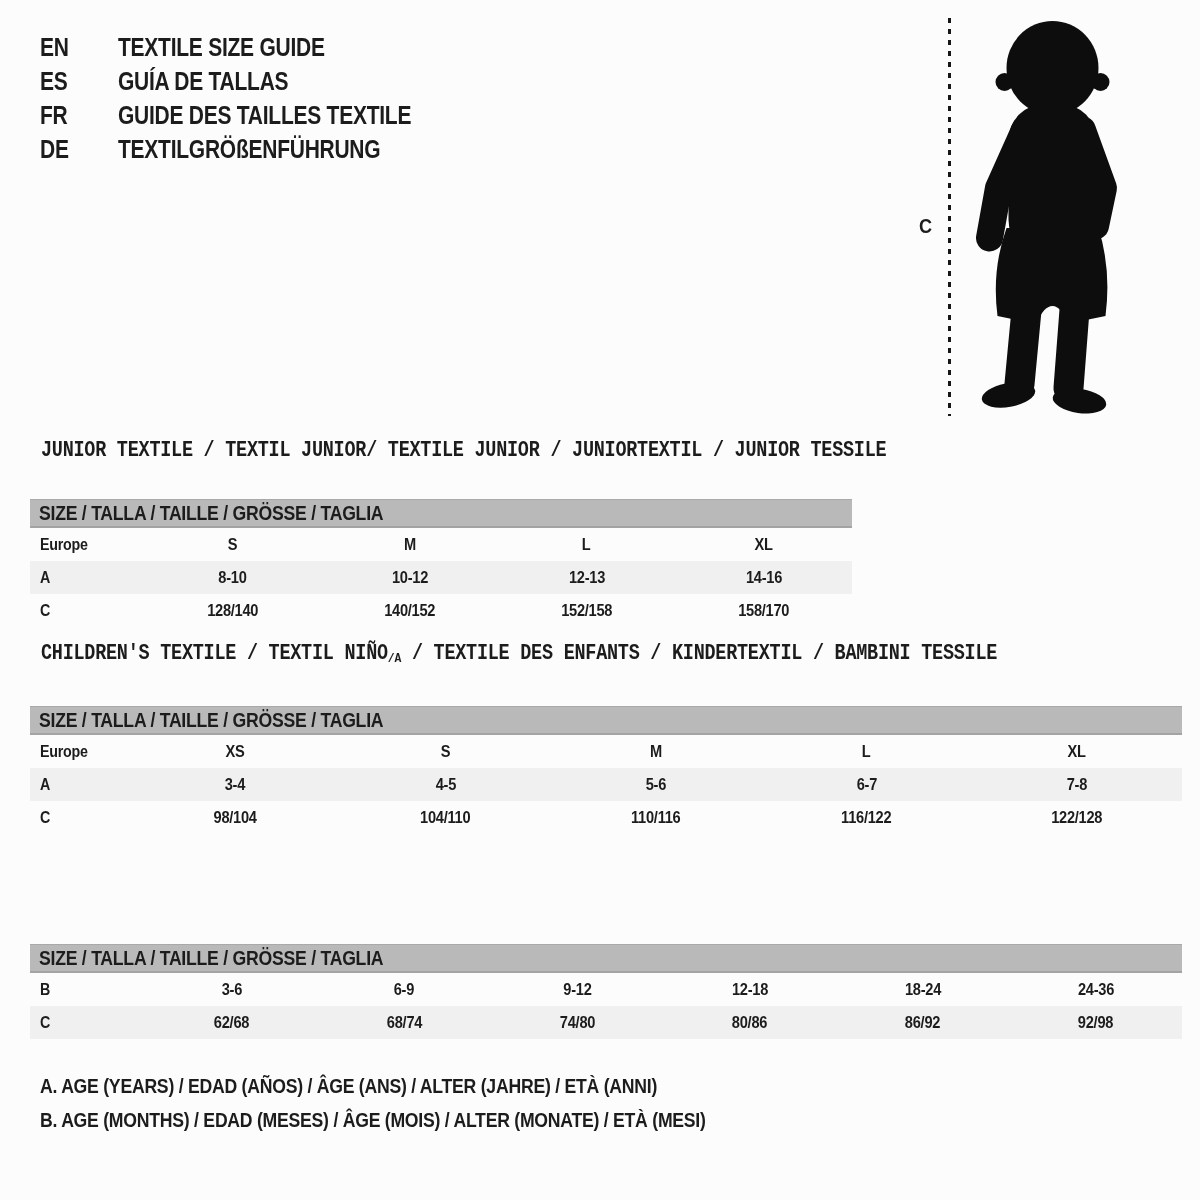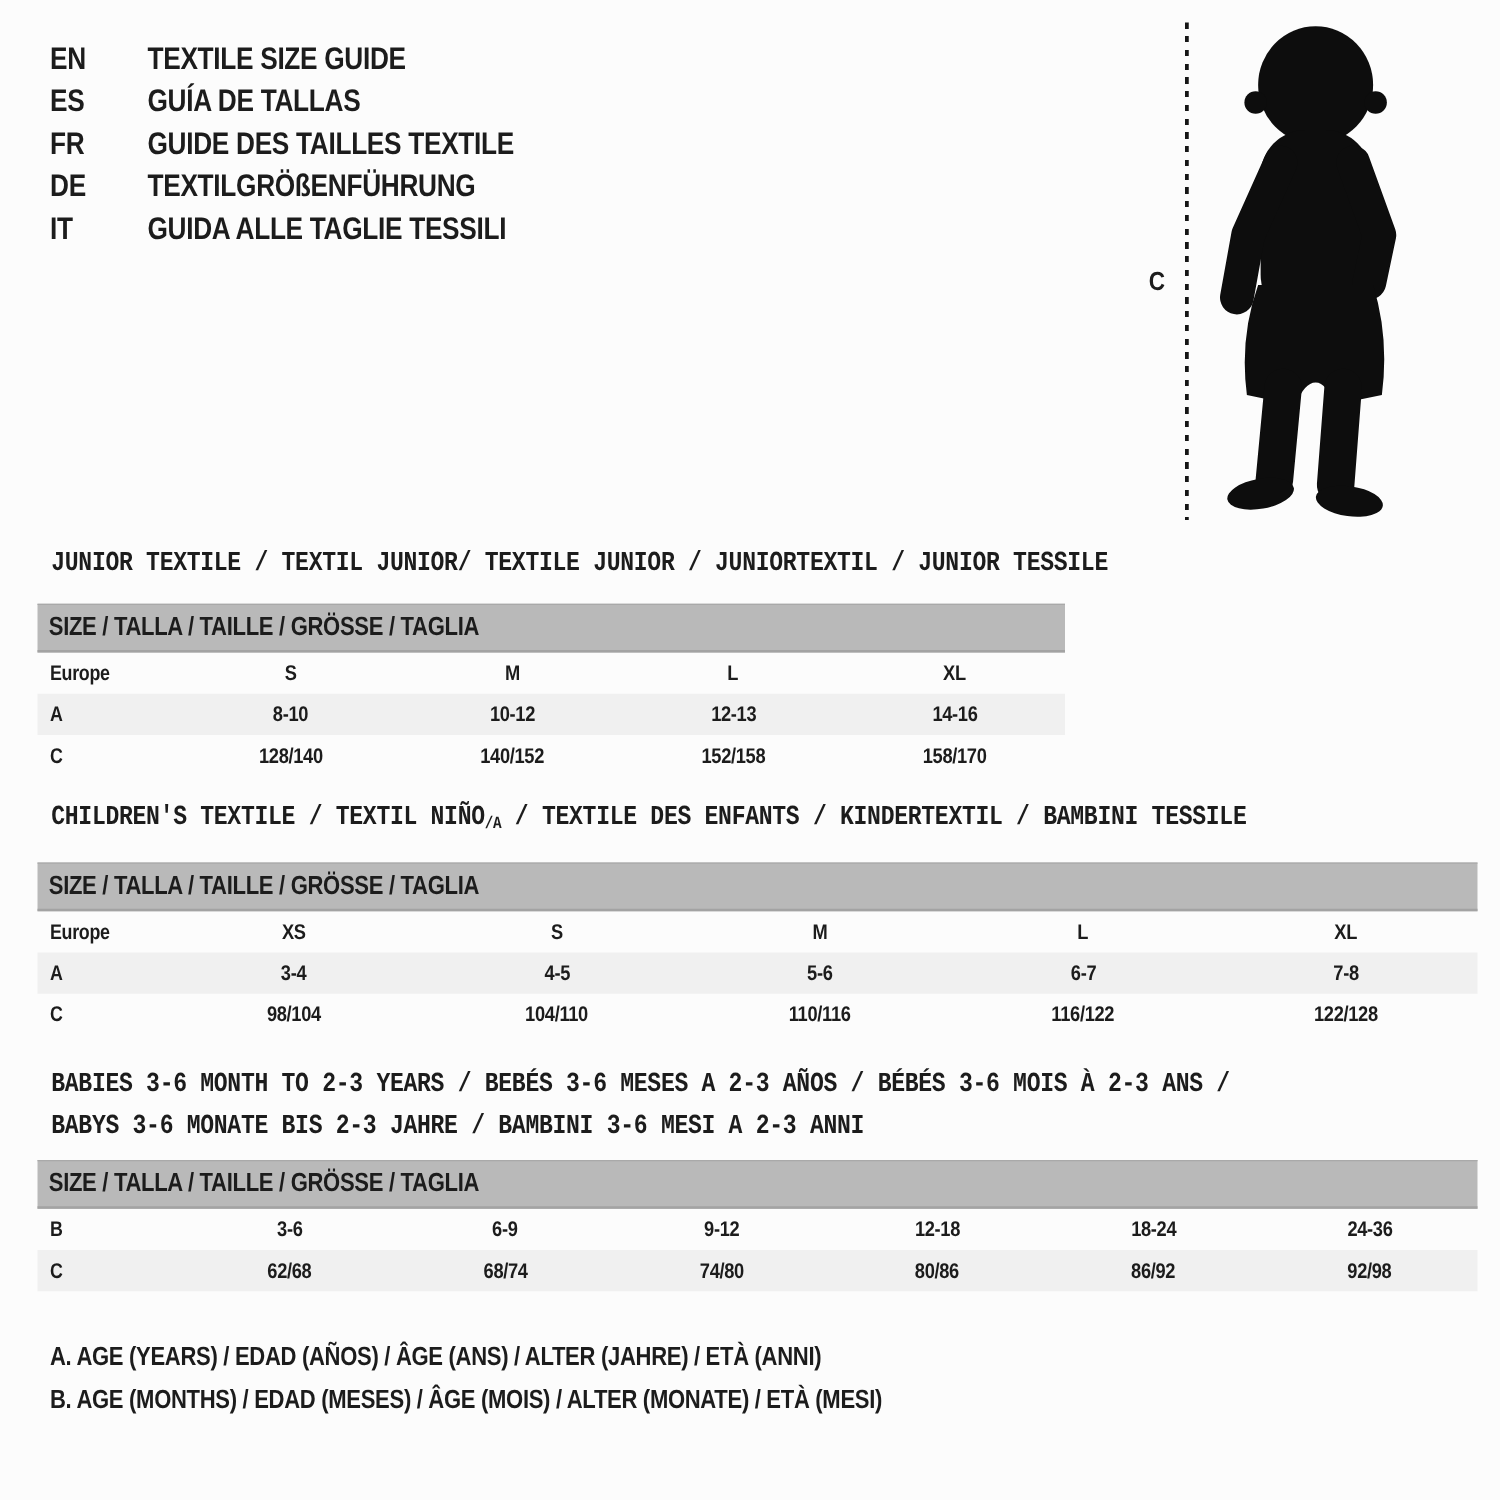--- a/index.html
+++ b/index.html
@@ -34,23 +34,23 @@
   .title-children { top:641px; }
   .title-babies   { top:851px; line-height:33px; }
   .subs { font-size:0.62em; vertical-align:-0.22em; }
 
   
   .tbl { position:absolute; left:30px; }
   .t-junior   { top:483px; width:822px; }
   .t-children { top:690px; width:1152px; }
   .t-babies   { top:928px; width:1152px; }
   .band {
-    height:39px; background:#b9b9b9; box-sizing:border-box;
+    height:29px; background:#b9b9b9; box-sizing:border-box;
     display:flex; align-items:center; padding-left:9px; font-size:21px;
-    border-top:1px solid #a9a9a9; border-bottom:2px solid #a3a3a3;
+    border-top:1px solid #a9a9a9; border-bottom:2px solid #a3a3a3;margin-top:16px;
   }
   .trow { display:grid; align-items:center; height:33px; font-size:17px; }
   .t-junior   .trow { grid-template-columns:114px repeat(4,1fr); }
   .t-children .trow { grid-template-columns:100px repeat(5,1fr); }
   .t-babies   .trow { grid-template-columns:115px repeat(6,1fr); }
   .trow.alt { background:#f0f0f0; }
   .tc { text-align:center; }
   .tc.lbl { text-align:left; padding-left:10px; }
 
   
@@ -71,24 +71,20 @@
       <span class="lang-code"><span class="cnd">ES</span></span>
       <span class="cnd">GUÍA DE TALLAS</span>
     </div>
     <div class="lang-row">
       <span class="lang-code"><span class="cnd">FR</span></span>
       <span class="cnd">GUIDE DES TAILLES TEXTILE</span>
     </div>
     <div class="lang-row">
       <span class="lang-code"><span class="cnd">DE</span></span>
       <span class="cnd">TEXTILGRÖßENFÜHRUNG</span>
-    </div>
-    <div class="lang-row">
-      <span class="lang-code"><span class="cnd">IT</span></span>
-      <span class="cnd">GUIDA ALLE TAGLIE TESSILI</span>
     </div>
   </section>
 
   <div class="measure-line"></div>
   <div class="measure-c"><span class="cnd-c">C</span></div>
   <svg class="baby" viewBox="0 0 175 400" aria-hidden="true">
     <ellipse cx="90" cy="50" rx="46" ry="47"></ellipse>
     <circle cx="42" cy="64" r="9"></circle>
     <circle cx="138" cy="64" r="9"></circle>
     <rect x="46" y="86" width="88" height="152" rx="36"></rect>
@@ -157,24 +153,20 @@
     <div class="trow">
       <div class="tc lbl"><span class="cnd">C</span></div>
       <div class="tc"><span class="cnd-c">98/104</span></div>
       <div class="tc"><span class="cnd-c">104/110</span></div>
       <div class="tc"><span class="cnd-c">110/116</span></div>
       <div class="tc"><span class="cnd-c">116/122</span></div>
       <div class="tc"><span class="cnd-c">122/128</span></div>
     </div>
   </div>
 
-  <h2 class="sec-title title-babies">
-    <span class="cnd">BABIES 3-6 MONTH TO 2-3 YEARS / BEBÉS 3-6 MESES A 2-3 AÑOS / BÉBÉS 3-6 MOIS À 2-3 ANS /</span><br>
-    <span class="cnd">BABYS 3-6 MONATE BIS 2-3 JAHRE / BAMBINI 3-6 MESI A 2-3 ANNI</span>
-  </h2>
   <div class="tbl t-babies">
     <div class="band">
       <span class="cnd">SIZE / TALLA / TAILLE / GRÖSSE / TAGLIA</span>
     </div>
     <div class="trow">
       <div class="tc lbl"><span class="cnd">B</span></div>
       <div class="tc"><span class="cnd-c">3-6</span></div>
       <div class="tc"><span class="cnd-c">6-9</span></div>
       <div class="tc"><span class="cnd-c">9-12</span></div>
       <div class="tc"><span class="cnd-c">12-18</span></div>

